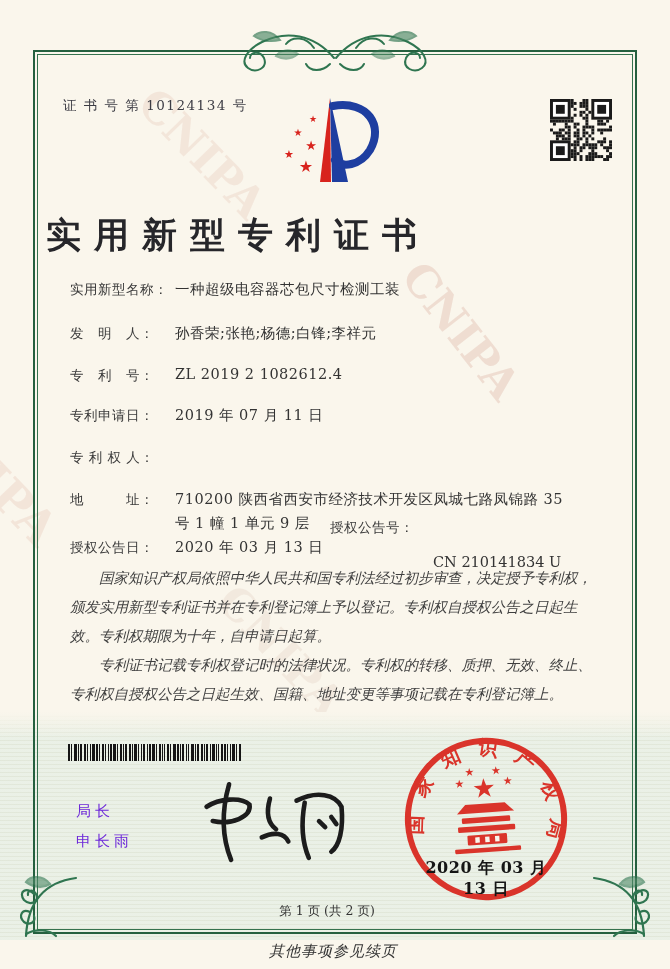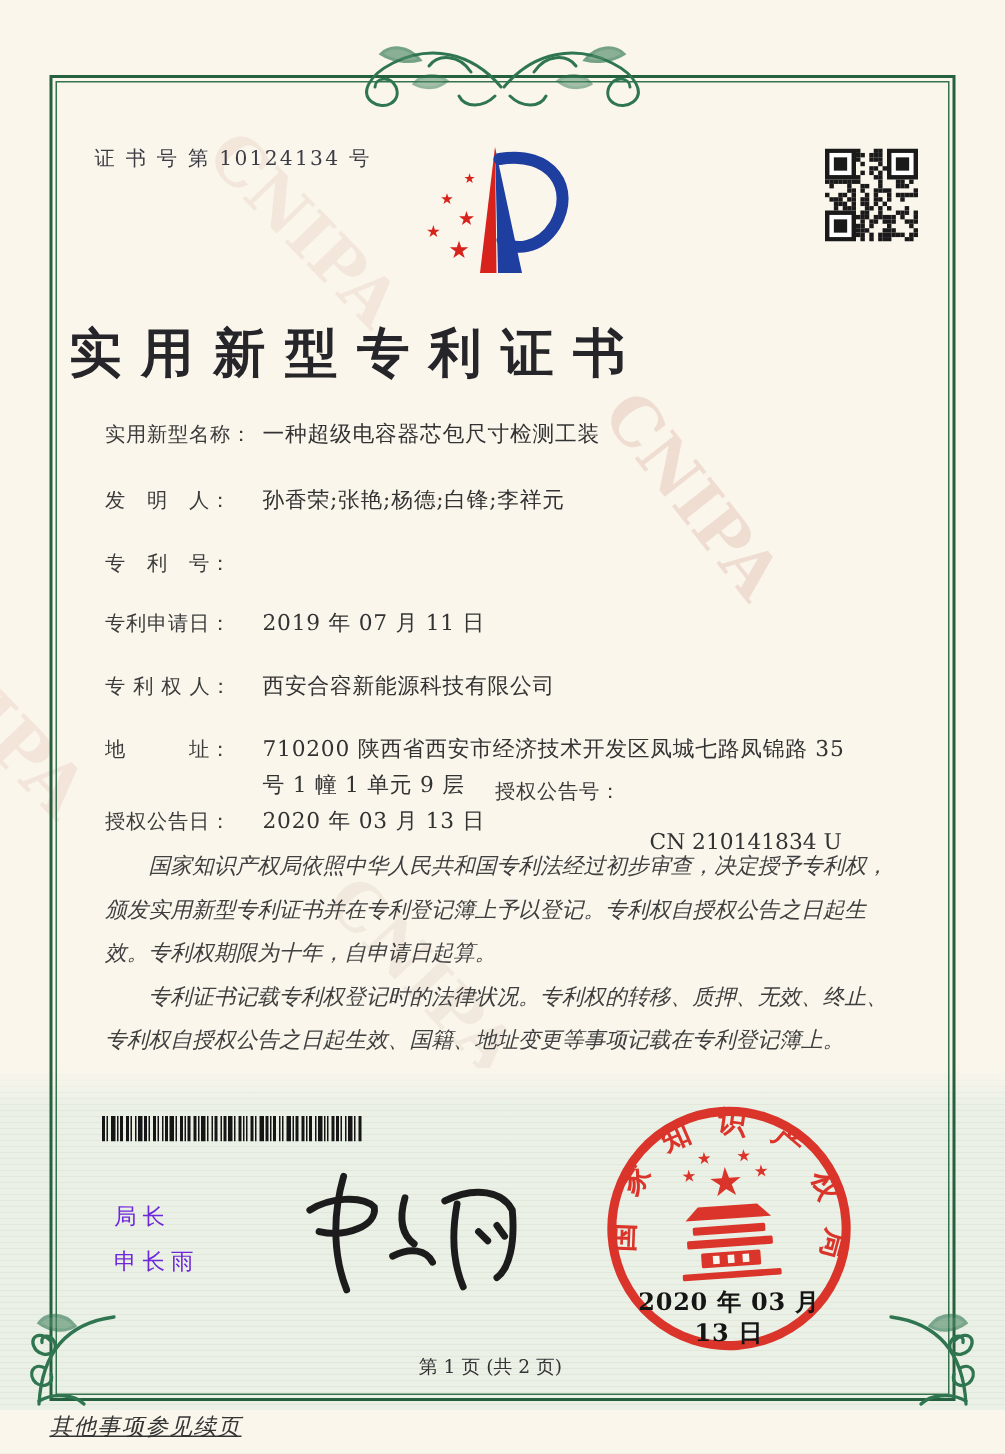--- a/index.html
+++ b/index.html
@@ -43,22 +43,22 @@
   
   .barcode{position:absolute;left:68px;top:744px;}
   .officer{position:absolute;left:76px;font-family:"DejaVu Sans",sans-serif;font-size:15px;
            letter-spacing:4px;color:#6d28d9;}
   .officer.t{top:802px;} .officer.n{top:832px;}
   .signature{position:absolute;left:188px;top:772px;}
   .seal{position:absolute;left:398px;top:731px;transform:rotate(-4deg);}
   .seal-date{position:absolute;left:411px;top:858px;width:150px;text-align:center;
              font-size:16px;font-weight:700;letter-spacing:.5px;color:#151515;}
   .page-no{position:absolute;left:33px;top:903px;width:588px;text-align:center;font-size:12.5px;color:#333;}
-  .cont-note{position:absolute;left:33px;top:942px;width:600px;text-align:left;font-size:15px;
-             font-style:italic;color:#343434;letter-spacing:1px;text-decoration:underline;}
+  .cont-note{position:absolute;left:33px;top:942px;width:600px;text-align:center;font-size:15px;
+             font-style:italic;color:#343434;letter-spacing:1px;}
 </style>
 </head>
 <body>
 
 <div class="stage">
 
   <span class="wm wm1">CNIPA</span>
   <span class="wm wm2">CNIPA</span>
   <span class="wm wm3">CNIPA</span>
   <span class="wm wm4">CNIPA</span>
@@ -276,26 +276,26 @@
 
   <div class="title">实用新型专利证书</div>
 
   <span class="lab" style="top:281px">实用新型名称：</span>
   <span class="val" style="top:280px">一种超级电容器芯包尺寸检测工装</span>
 
   <span class="lab" style="top:325px">发　明　人：</span>
   <span class="val" style="top:324px">孙香荣;张艳;杨德;白锋;李祥元</span>
 
   <span class="lab" style="top:367px">专　利　号：</span>
+  <span class="val" style="top:366px">ZL 2019 2 1082612.4</span>
 
   <span class="lab" style="top:407px">专利申请日：</span>
   <span class="val" style="top:406px">2019 年 07 月 11 日</span>
 
   <span class="lab" style="top:449px">专 利 权 人：</span>
-  <span class="val" style="top:448px">西安合容新能源科技有限公司</span>
 
   <span class="lab" style="top:491px">地　　　址：</span>
   <span class="val" style="top:490px">710200 陕西省西安市经济技术开发区凤城七路凤锦路 35</span>
   <span class="val" style="top:514px">号 1 幢 1 单元 9 层</span>
 
   <span class="lab" style="top:539px">授权公告日：</span>
   <span class="val" style="top:538px">2020 年 03 月 13 日</span>
   <span class="lab2" style="top:519px">授权公告号：</span>
   <span class="val2" style="top:538px">CN 210141834 U</span>
 

